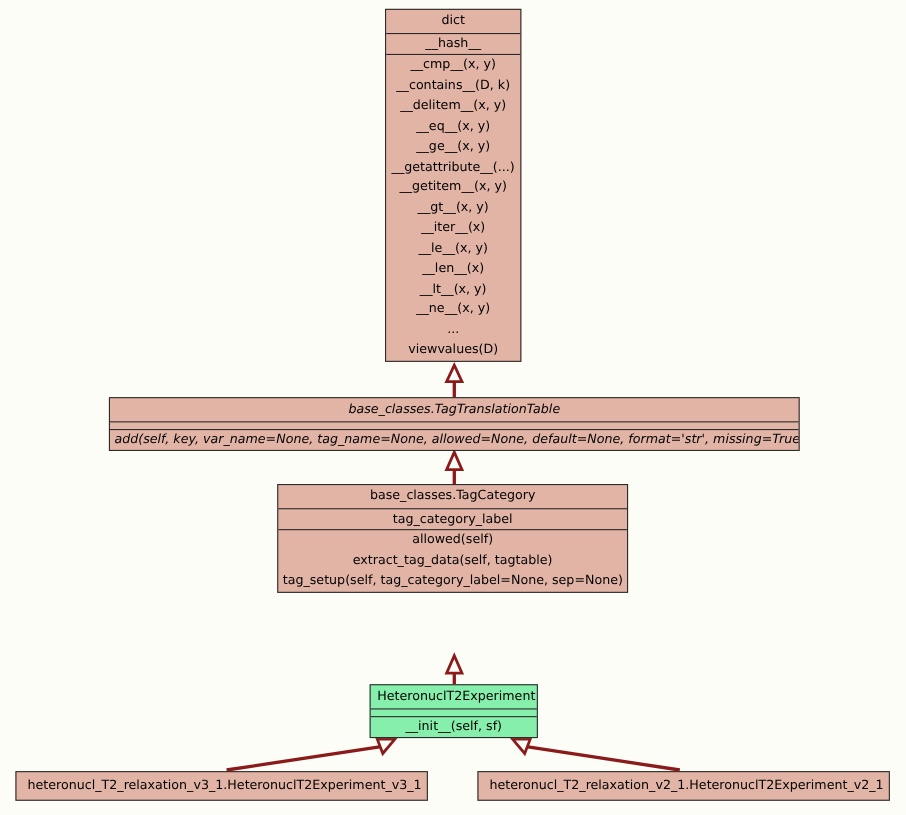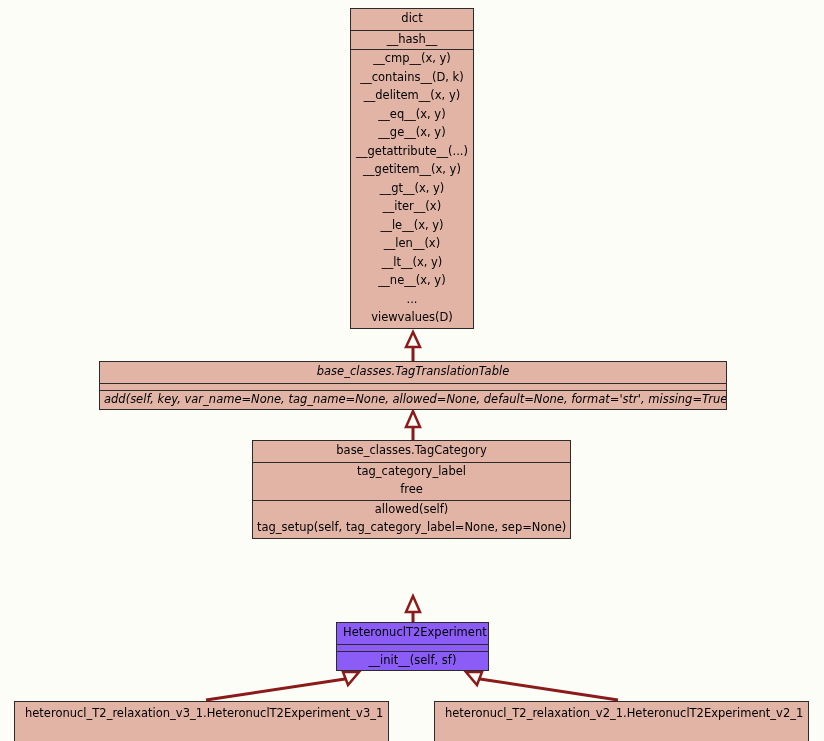--- a/index.html
+++ b/index.html
@@ -23,21 +23,21 @@
   .uml-box {
     position: absolute;
     box-sizing: border-box;
     border: 1.5px solid #2b2b2b;
     background: #e2b4a5;
     color: #000000;
     font-size: 11.5px;
     line-height: 1;
   }
   .uml-box.light {
-    background: #8b5cf6;
+    background: #86efac;
   }
   .compartment {
     box-sizing: border-box;
   }
   .compartment + .compartment {
     border-top: 1.5px solid #2b2b2b;
   }
   .uml-title {
     text-align: center;
     padding: 4px 6px 5px 6px;
@@ -51,21 +51,21 @@
     text-align: center;
   }
   .uml-row.center {
     text-align: center;
   }
   .compartment.empty {
     height: 7px;
   }
   
   .leaf-box .uml-title {
-    padding: 6px 10px 23px 10px;
+    padding: 6px 10px 7px 10px;
     text-align: center;
   }
   svg.edges {
     position: absolute;
     left: 0; top: 0;
     width: 824px;
     height: 741px;
     pointer-events: none;
   }
 </style>
@@ -127,24 +127,24 @@
       <div class="uml-row">add(self, key, var_name=None, tag_name=None, allowed=None, default=None, format='str', missing=True)</div>
     </div>
   </div>
 
   <div class="uml-box" style="left:252px; top:440px; width:319px;">
     <div class="compartment">
       <div class="uml-title">base_classes.TagCategory</div>
     </div>
     <div class="compartment">
       <div class="uml-row">tag_category_label</div>
-      <div class="uml-row">free</div>
     </div>
     <div class="compartment">
       <div class="uml-row">allowed(self)</div>
+      <div class="uml-row">extract_tag_data(self, tagtable)</div>
       <div class="uml-row">tag_setup(self, tag_category_label=None, sep=None)</div>
     </div>
   </div>
 
   <div class="uml-box light" style="left:336px; top:622px; width:153px;">
     <div class="compartment">
       <div class="uml-title">HeteronuclT2Experiment</div>
     </div>
     <div class="compartment empty"></div>
     <div class="compartment">

